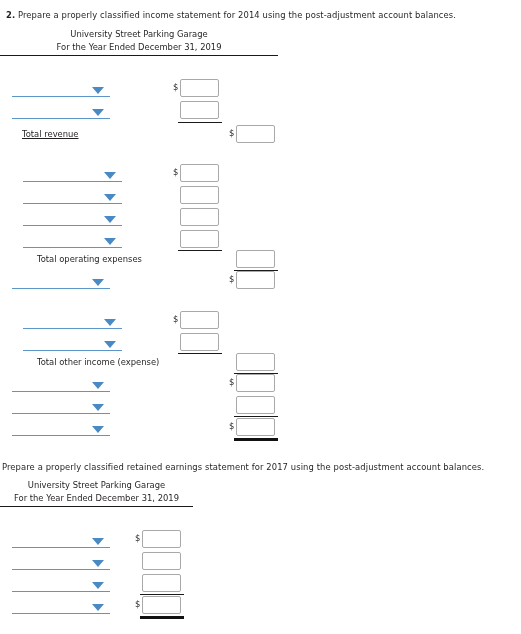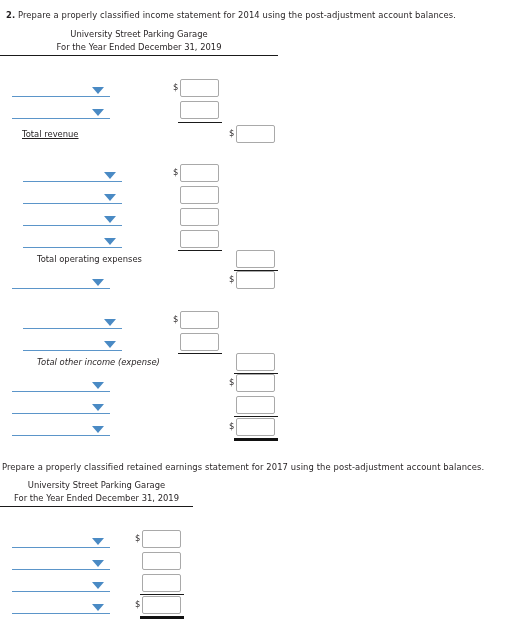--- a/index.html
+++ b/index.html
@@ -222,21 +222,21 @@
       <span class="caret"></span>
       <span class="bar"></span>
     </div>
     <div class="cell" style="left:180px; top:0px; width:39px; height:18px;">
       <input type="text" value="" style="">
     </div>
   </div>
   <div class="subrule" style="left:178px; top:353px; width:44px;"></div>
 
   <div class="row" style="left:0; top:353px; width:290px;">
-    <div class="lab" style="left:37px; top:3px;font-style:italic;">Total other income (expense)</div>
+    <div class="lab" style="left:37px; top:3px;">Total other income (expense)</div>
     <div class="cell" style="left:236px; top:0px; width:39px; height:18px;">
       <input type="text" value="" style="">
     </div>
   </div>
   <div class="subrule" style="left:234px; top:373px; width:44px;"></div>
 
   <div class="row" style="left:0; top:374px; width:290px;">
     <div class="dd" style="left:12px; top:0; width:98px;">
       <span class="caret"></span>
       <span class="bar"></span>

